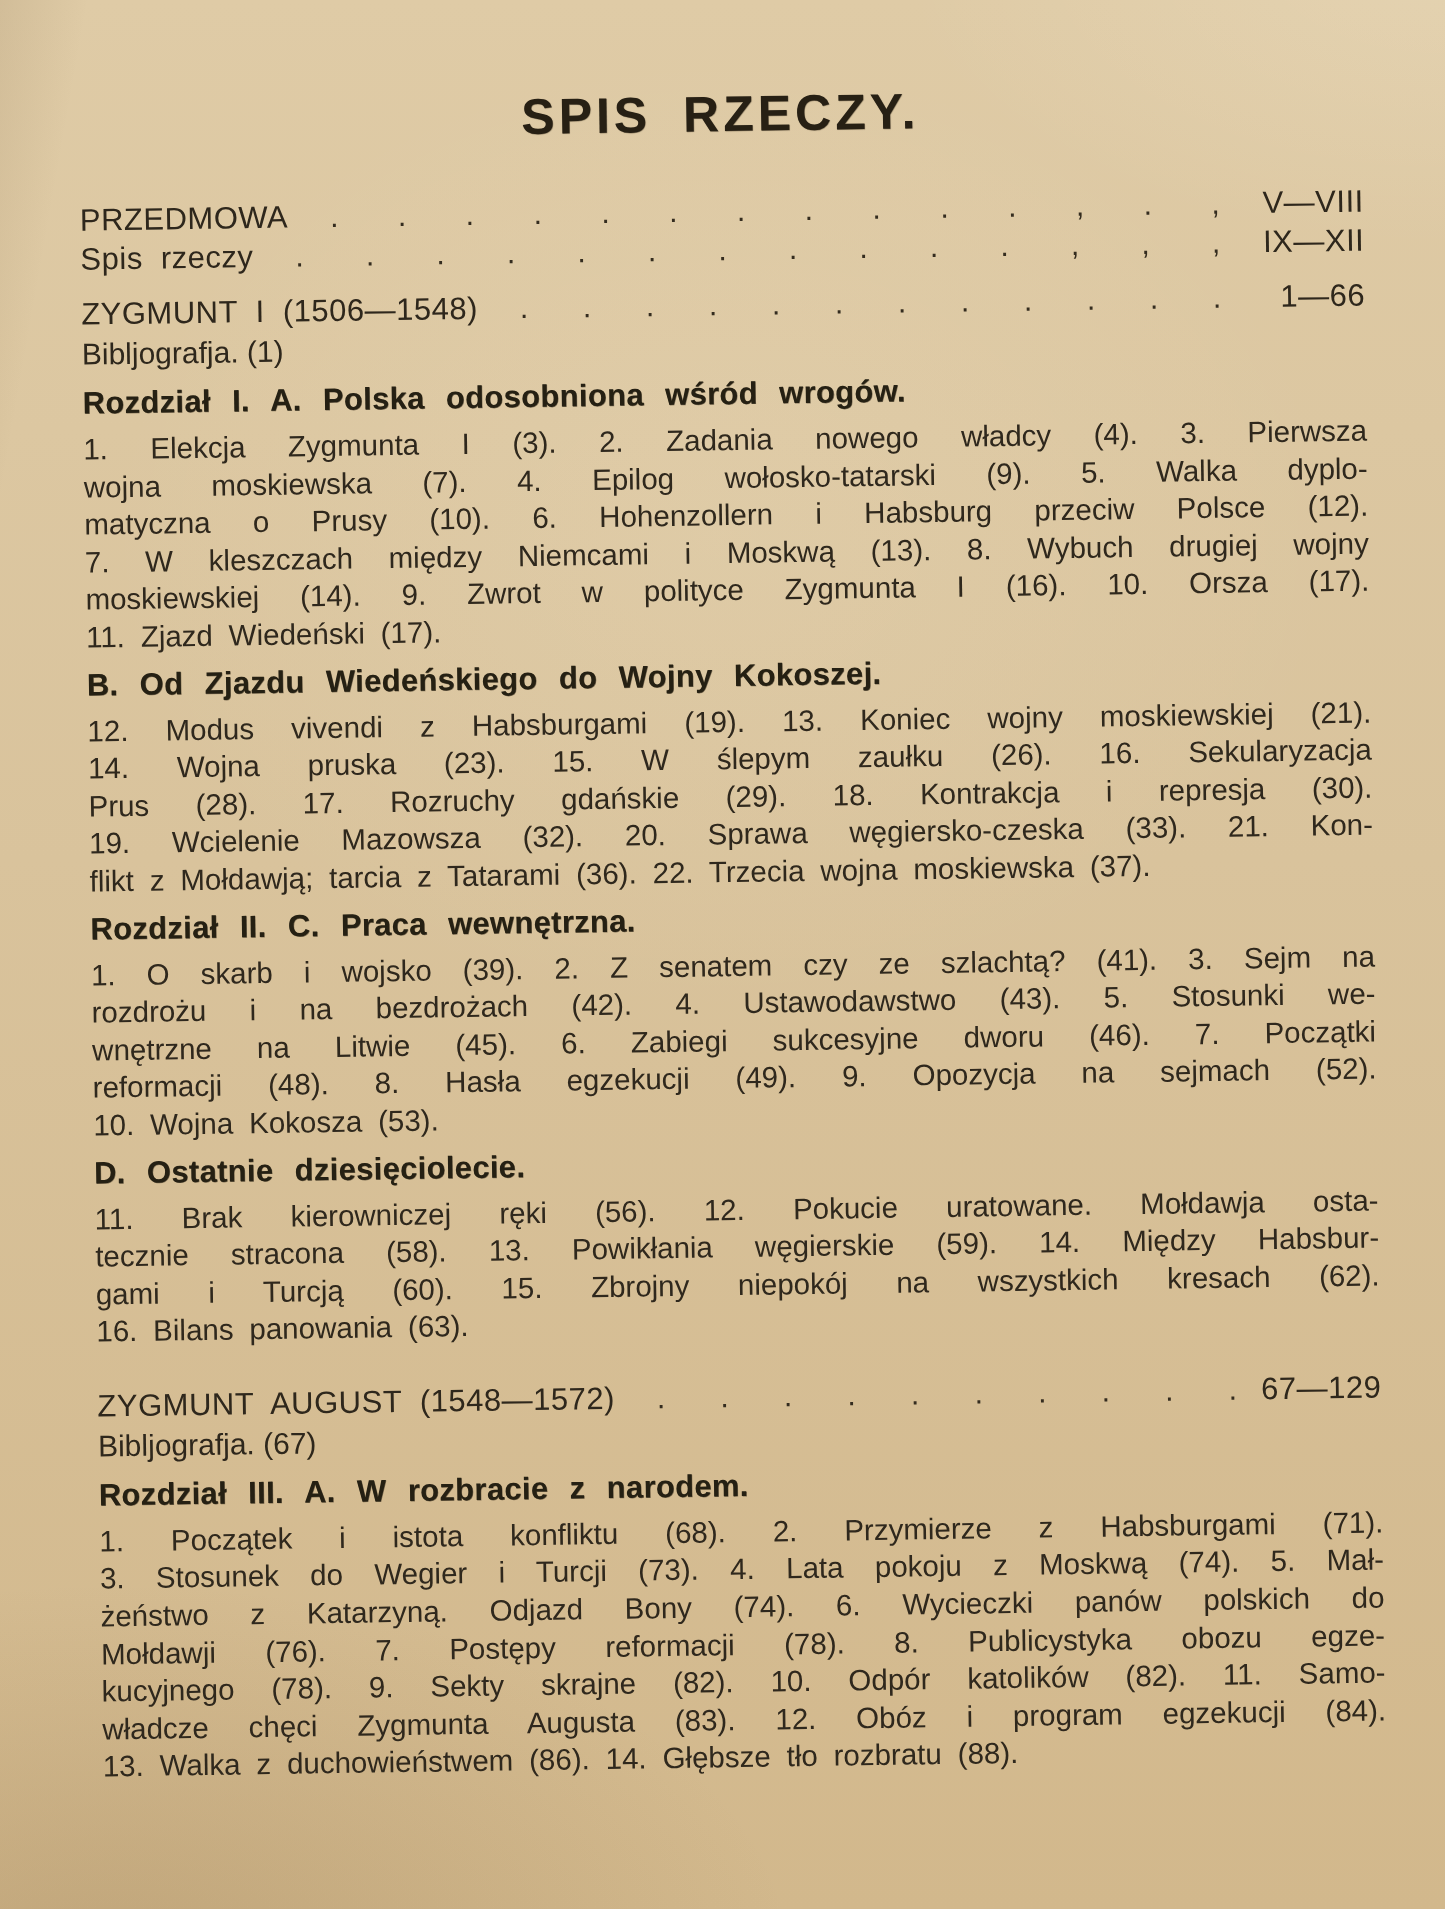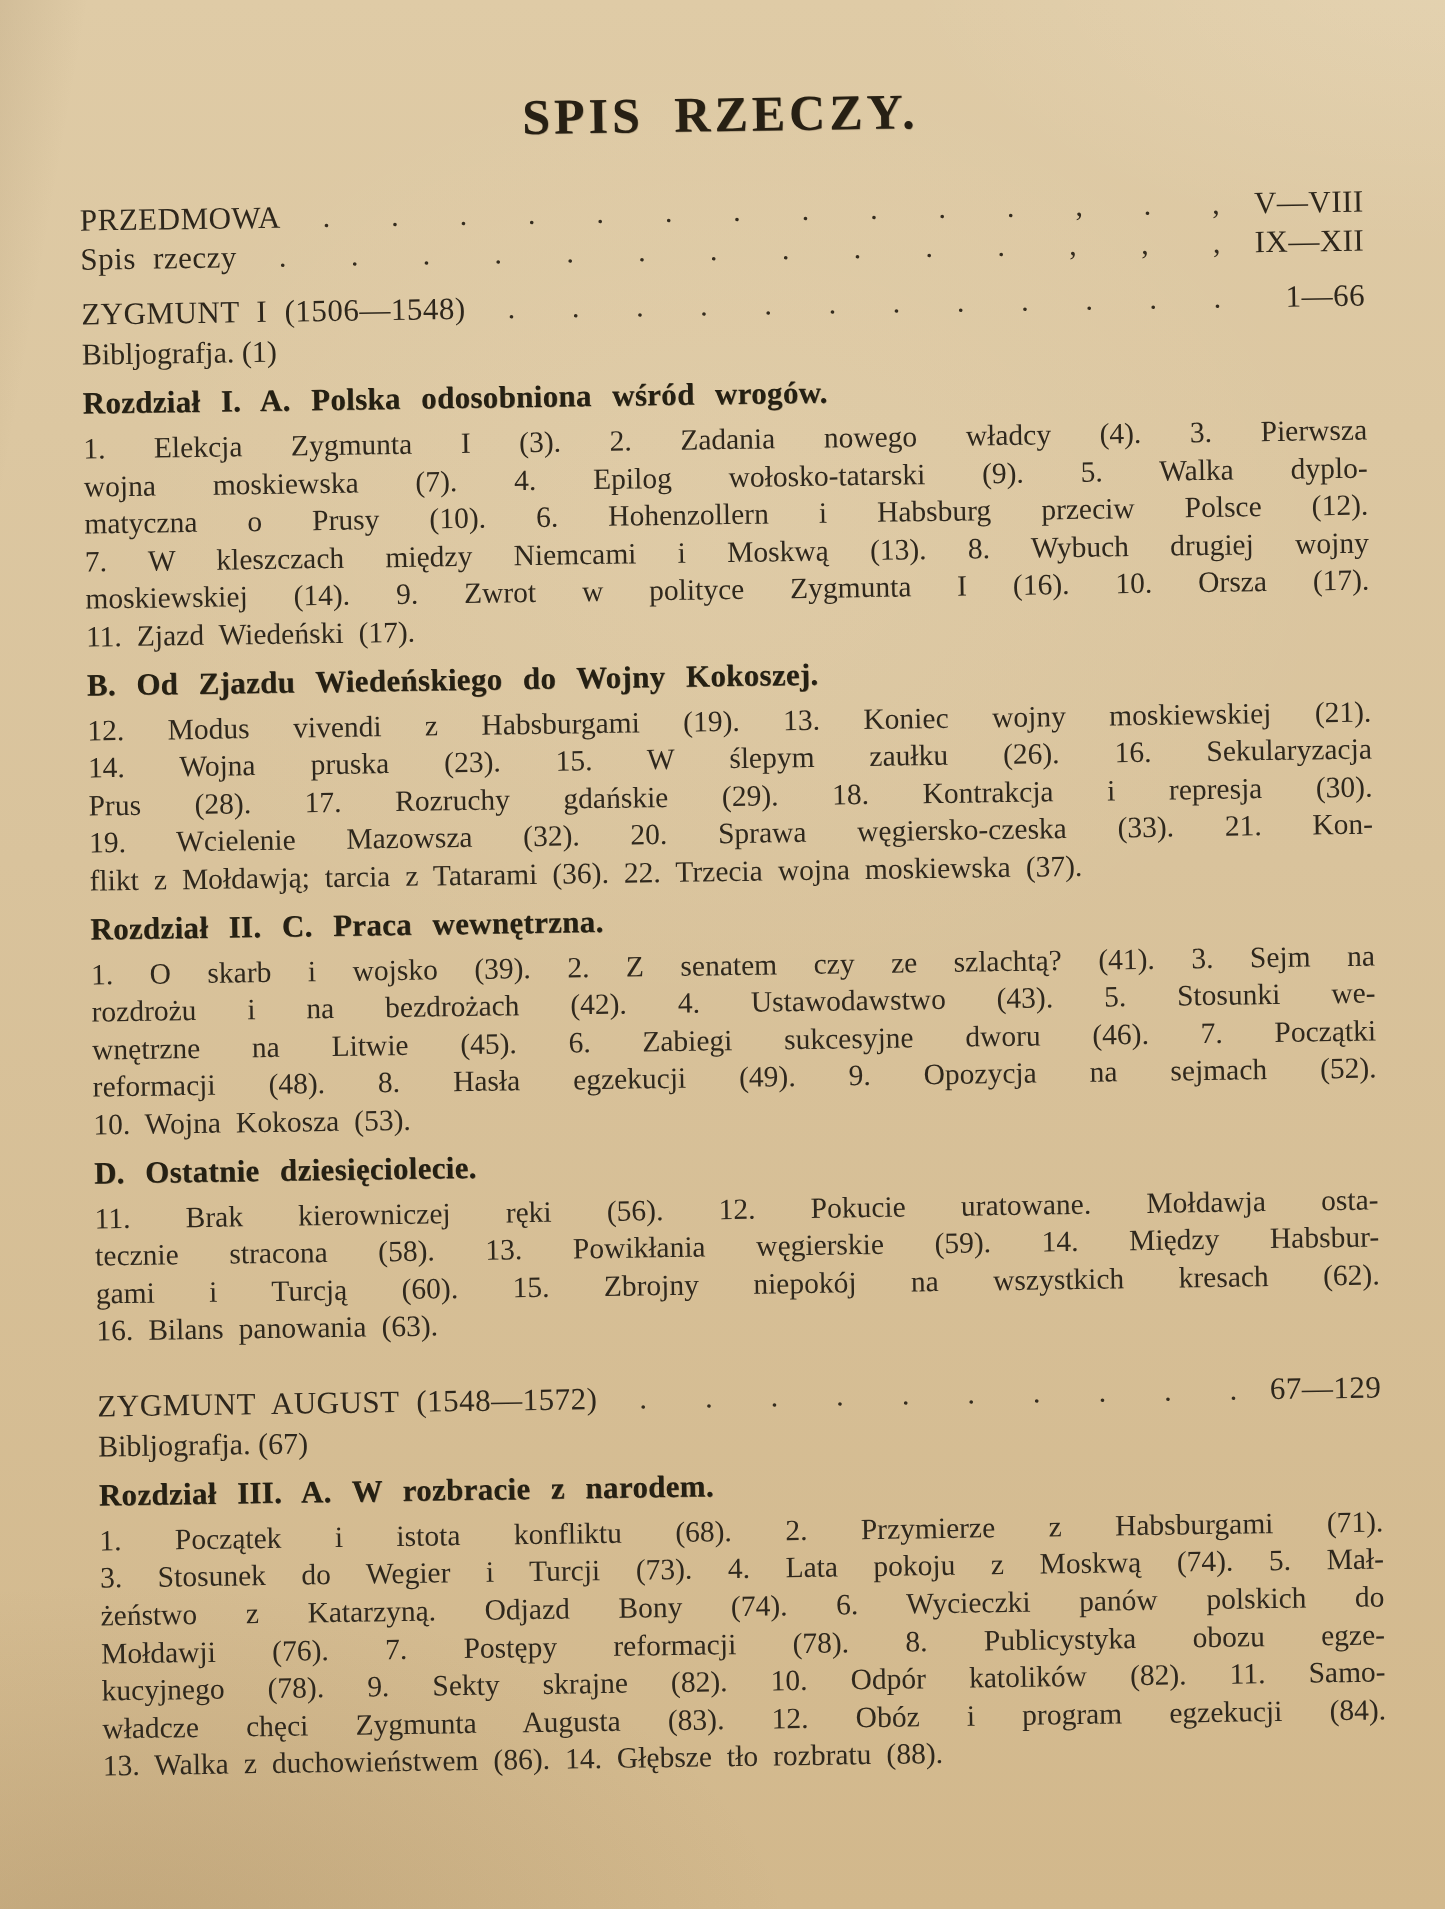--- a/index.html
+++ b/index.html
@@ -6,21 +6,21 @@
   .sheet{
     position:relative;
     width:1445px;height:1909px;
     overflow:hidden;
     background:
       radial-gradient(1100px 620px at 8% 103%, rgba(122,92,52,.20), rgba(0,0,0,0) 62%),
       radial-gradient(1000px 520px at 100% -2%, rgba(255,249,232,.16), rgba(0,0,0,0) 55%),
       radial-gradient(900px 700px at 50% 28%, rgba(255,246,224,.10), rgba(0,0,0,0) 70%),
       linear-gradient(100deg, rgba(92,66,36,.10) 0%, rgba(0,0,0,0) 5%),
       linear-gradient(180deg, #dfcba6 0%, #d9c39c 45%, #d2b88c 100%);
-    font-family:Liberation Serif, serif;
+    font-family:Liberation Sans, sans-serif;
     color:#2e271c;
   }
   .content{
     position:absolute;left:88px;top:86px;width:1284px;
     transform:rotate(-0.85deg);
     transform-origin:45% 40%;
   }
   .title{
     margin:0 0 48px 0;
     text-align:center;

